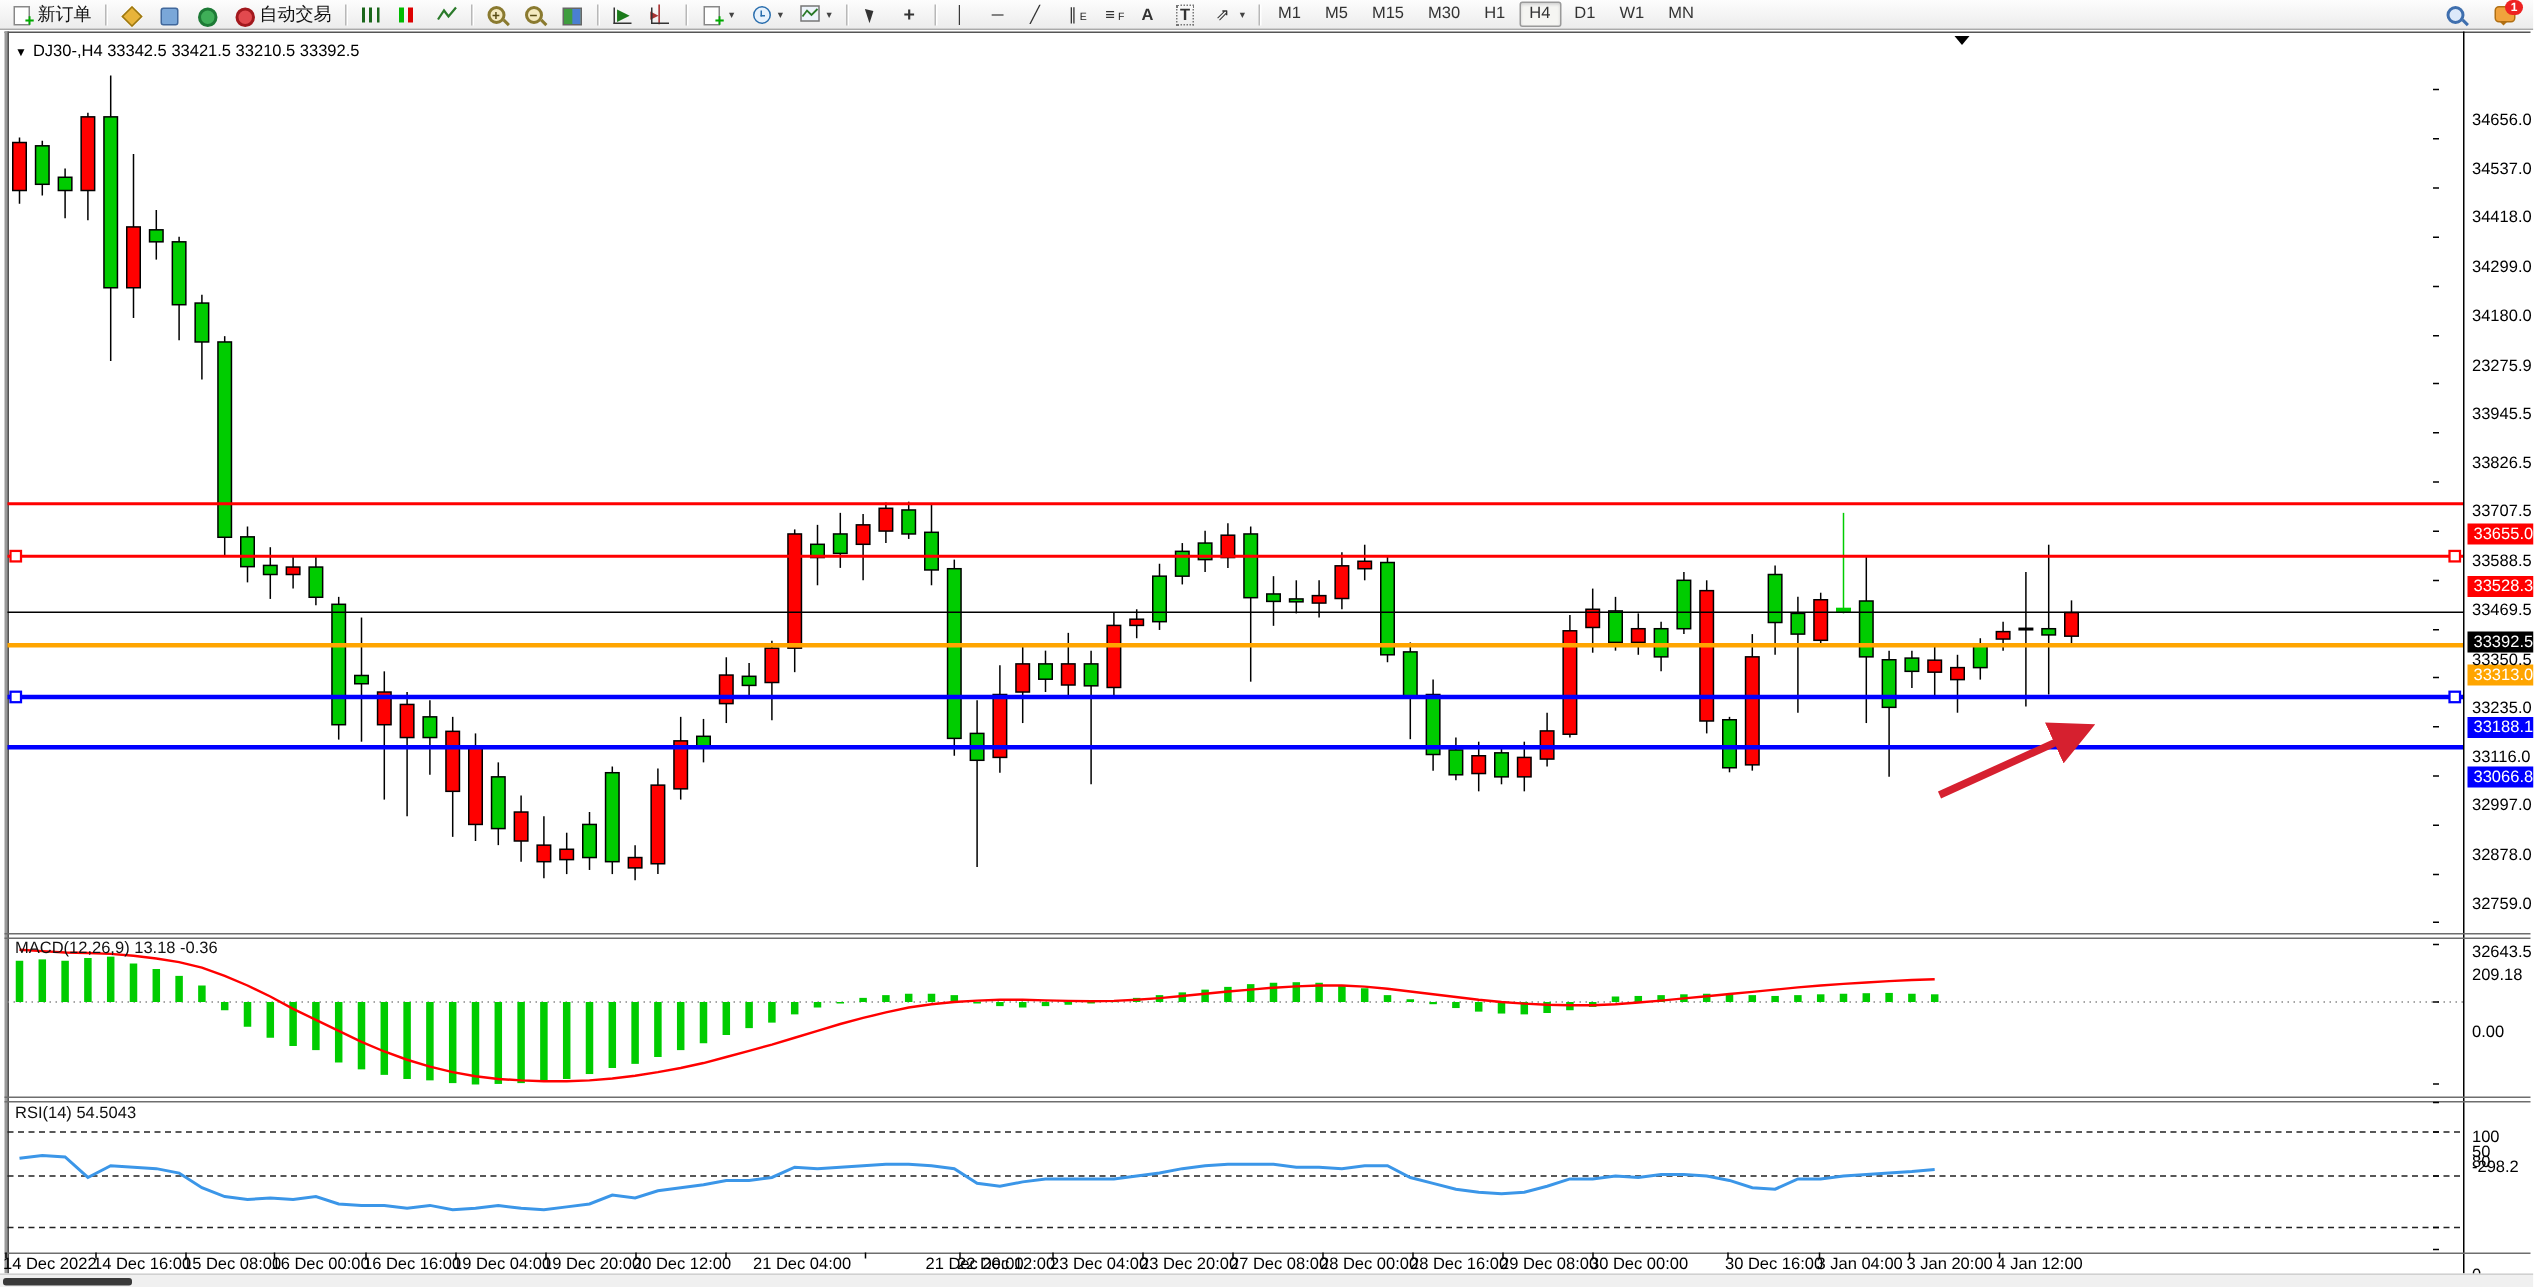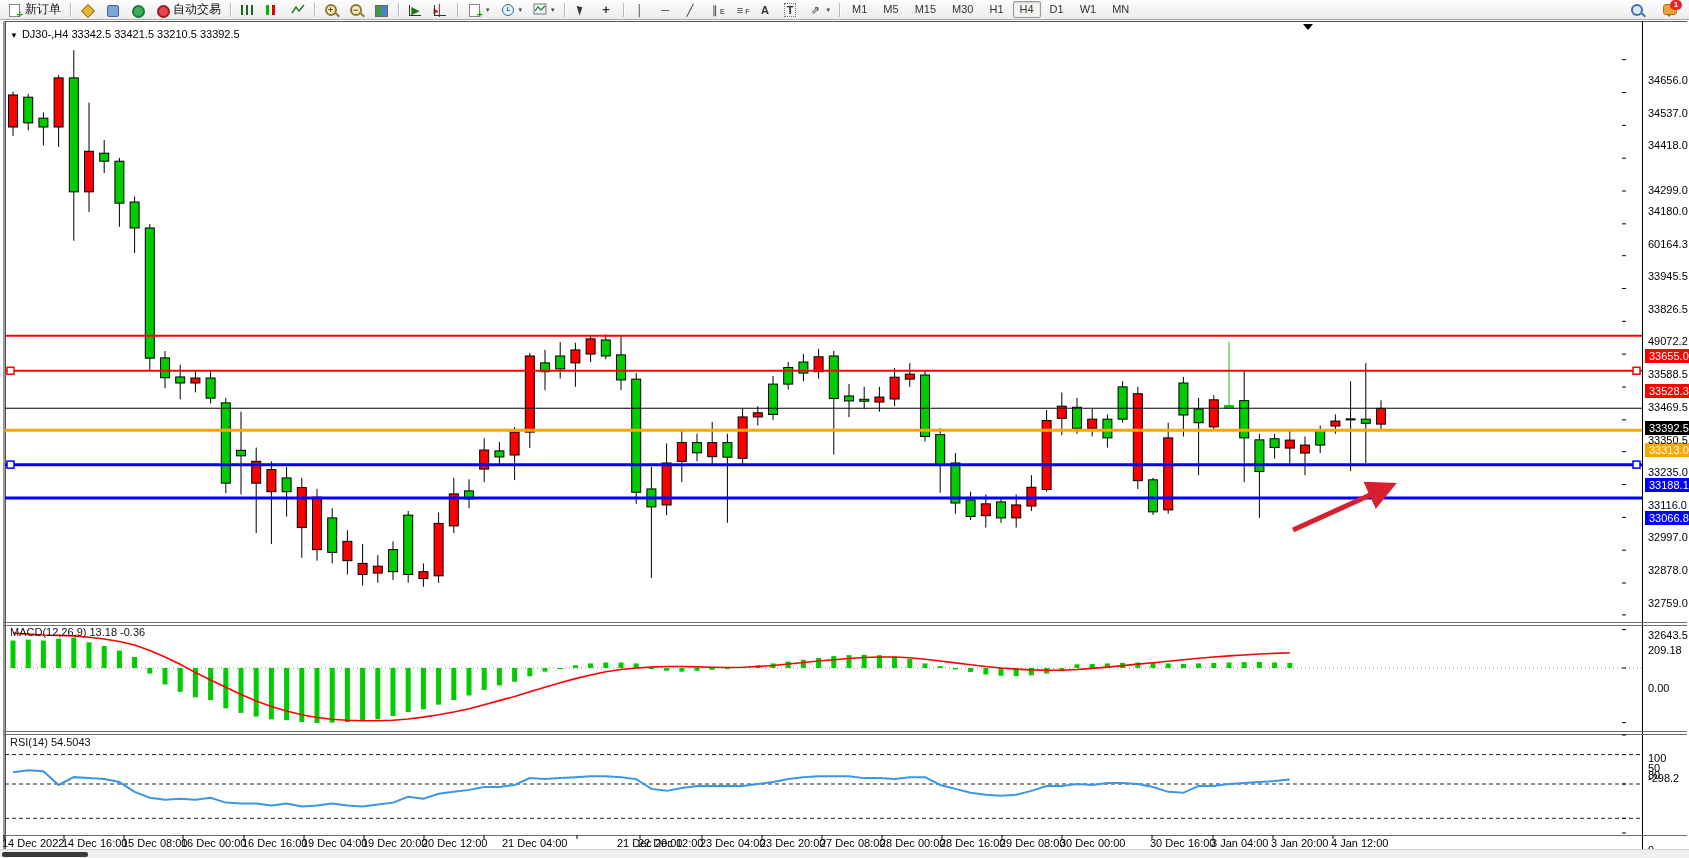--- a/index.html
+++ b/index.html
@@ -582,26 +582,26 @@
     <div id="labels">
         <div class="badge" style="top: 335.834px; background: rgb(255, 0, 0);">33655.0</div>
         <div class="badge" style="top: 370.786px; background: rgb(255, 0, 0);">33528.3</div>
         <div class="badge" style="top: 408.248px; background: rgb(0, 0, 0);">33392.5</div>
         <div class="badge" style="top: 430.179px; background: rgb(255, 165, 0);">33313.0</div>
         <div class="badge" style="top: 464.634px; background: rgb(0, 0, 255);">33188.1</div>
         <div class="badge" style="top: 498.096px; background: rgb(0, 0, 255);">33066.8</div>
         <div class="axis-label" style="top: 59.6965px;">34656.0</div>
         <div class="axis-label" style="top: 92.5241px;">34537.0</div>
         <div class="axis-label" style="top: 125.352px;">34418.0</div>
-        <div class="axis-label" style="top: 158.179px; margin-top: 12px;">34299.0</div>
+        <div class="axis-label" style="top: 158.179px;">34299.0</div>
         <div class="axis-label" style="top: 191.007px;">34180.0</div>
-        <div class="axis-label" style="top: 223.834px;">60164.3</div>
+        <div class="axis-label" style="top: 223.834px;">23275.9</div>
         <div class="axis-label" style="top: 255.696px;">33945.5</div>
         <div class="axis-label" style="top: 288.524px;">33826.5</div>
-        <div class="axis-label" style="top: 321.352px;">49072.2</div>
+        <div class="axis-label" style="top: 321.352px;">33707.5</div>
         <div class="axis-label" style="top: 354.179px;">33588.5</div>
         <div class="axis-label" style="top: 387.007px;">33469.5</div>
         <div class="axis-label" style="top: 419.834px;">33350.5</div>
         <div class="axis-label" style="top: 451.696px;">33235.0</div>
         <div class="axis-label" style="top: 484.524px;">33116.0</div>
         <div class="axis-label" style="top: 517.352px;">32997.0</div>
         <div class="axis-label" style="top: 550.179px;">32878.0</div>
         <div class="axis-label" style="top: 583.007px;">32759.0</div>
         <div class="axis-label" style="top: 614.869px;">32643.5</div>
         <div class="axis-label" style="top: 629.657px;">209.18</div>

